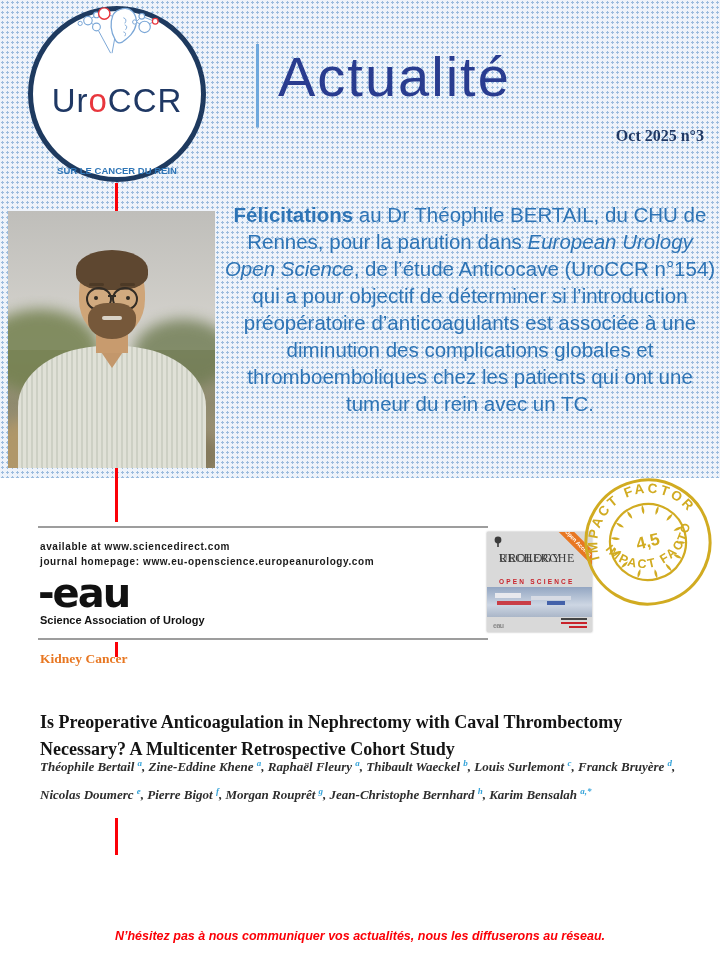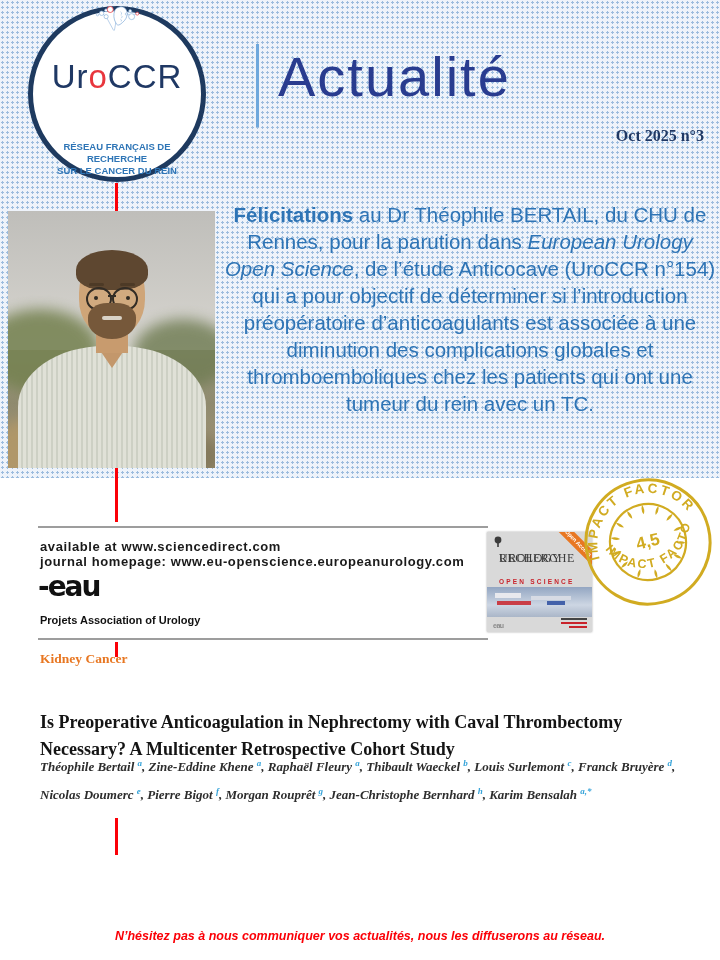--- a/index.html
+++ b/index.html
@@ -61,23 +61,23 @@
   .e-l{left:15px;} .e-r{right:15px;}
 
   
   .announce{position:absolute;left:220px;top:201px;width:500px;text-align:center;
     color:#2e74b5;font-size:20.5px;line-height:27px;}
   .announce b{font-weight:bold;}
 
   
   .rule{position:absolute;left:38px;width:450px;height:2px;background:#9d9d9d;}
   .r1{top:526px;} .r2{top:638px;}
-  .avail{position:absolute;left:40px;top:539px;font-size:13px;font-weight:bold;color:#1a1a1a;
+  .avail{position:absolute;left:40px;top:539px;font-size:10px;font-weight:bold;color:#1a1a1a;
     letter-spacing:.6px;line-height:15px;}
-  .eau-logo{position:absolute;left:38px;top:570px;font-size:28px;font-weight:800;color:#111111;
+  .eau-logo{position:absolute;left:38px;top:570px;font-size:40px;font-weight:800;color:#111111;
     letter-spacing:-2px;font-family:"DejaVu Sans",sans-serif;}
   .eau-logo .dash{font-weight:800;}
   .eau-cap{position:absolute;left:40px;top:614px;font-size:11px;font-weight:bold;color:#111111;}
 
   
   .cover{position:absolute;left:487px;top:532px;width:105px;height:100px;background:#d9d9d9;
     overflow:hidden;box-shadow:0 0 2px rgba(0,0,0,.35);}
   .cover *{position:absolute;}
   .cv-tree{left:6px;top:4px;width:10px;height:12px;}
   .cv-ribbon{right:-18px;top:6px;width:64px;height:11px;background:#e87722;transform:rotate(45deg);
@@ -148,21 +148,20 @@
         <circle cx="36" cy="31" r="5.5" stroke="#7ba7d7" stroke-width="1.6"></circle>
         <circle cx="13" cy="26" r="3" stroke="#7ba7d7" stroke-width="1.4"></circle>
         <circle cx="100" cy="16" r="4" stroke="#7ba7d7" stroke-width="1.6"></circle>
         <circle cx="104" cy="31" r="8" stroke="#7ba7d7" stroke-width="1.6"></circle>
         <circle cx="119" cy="23" r="4" stroke="#e8363d" stroke-width="1.8"></circle>
         <circle cx="90" cy="24" r="3" stroke="#7ba7d7" stroke-width="1.4"></circle>
       </g>
     </svg>
     <div class="logo-word"><span>Ur</span><span class="red-o">o</span><span>CCR</span></div>
     <div class="logo-tag">
-      <div>RÉSEAU FRANÇAIS DE RECHERCHE</div>
       <div>SUR LE CANCER DU REIN</div>
     </div>
   </div>
 
   <div class="vsep"></div>
   <div class="headline">Actualité</div>
   <div class="issue">Oct 2025 n°3</div>
 
   <div class="redline rl1"></div>
   <div class="redline rl2"></div>
@@ -196,21 +195,21 @@
   </div>
 
   <div class="announce"><b>Félicitations</b><span> au Dr Théophile BERTAIL, du CHU de Rennes, pour la parution dans </span><i>European Urology Open Science</i><span>, de l’étude Anticocave (UroCCR n°154) qui a pour objectif de déterminer si l’introduction préopératoire d’anticoagulants est associée à une diminution des complications globales et thromboemboliques chez les patients qui ont une tumeur du rein avec un TC.</span></div>
 
   <div class="rule r1"></div>
   <div class="avail">
     <div>available at www.sciencedirect.com</div>
     <div>journal homepage: www.eu-openscience.europeanurology.com</div>
   </div>
   <div class="eau-logo"><span class="dash">-</span><span>eau</span></div>
-  <div class="eau-cap">Projets Association of Urology</div>
+  <div class="eau-cap">Science Association of Urology</div>
   <div class="rule r2"></div>
 
   <div class="cover">
     <svg class="cv-tree" viewBox="0 0 10 12">
       <circle cx="5" cy="4" r="3.4" fill="#3c3c3c"></circle>
         <rect x="4.2" y="6" width="1.6" height="5" fill="#3c3c3c"></rect>
     </svg>
     <div class="cv-ribbon">Open Access</div>
     <div class="cv-t1">
       <div>RECHERCHE</div>

